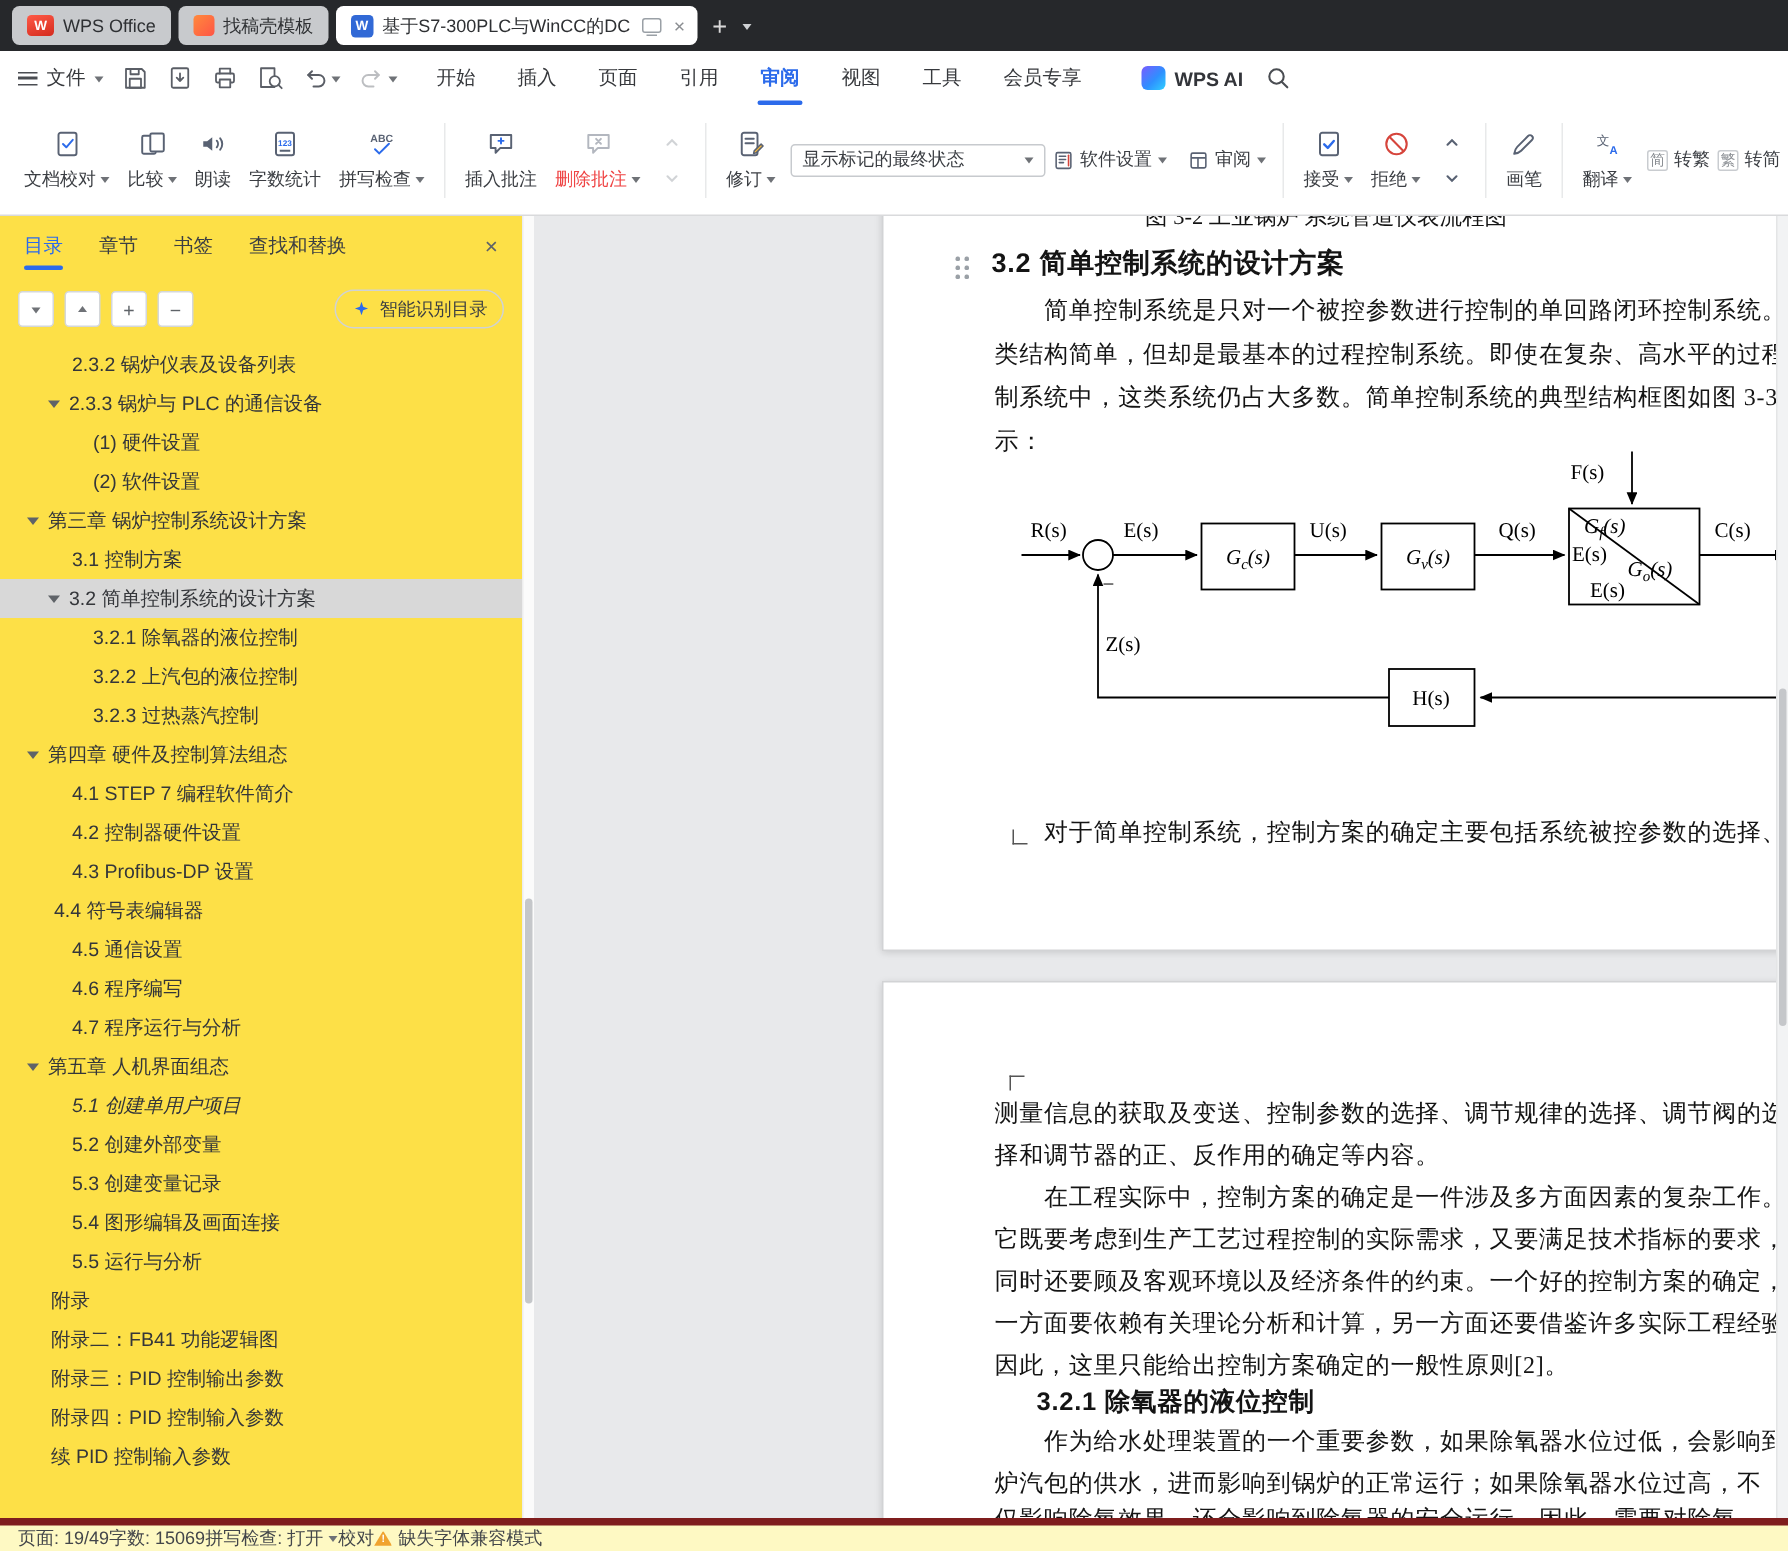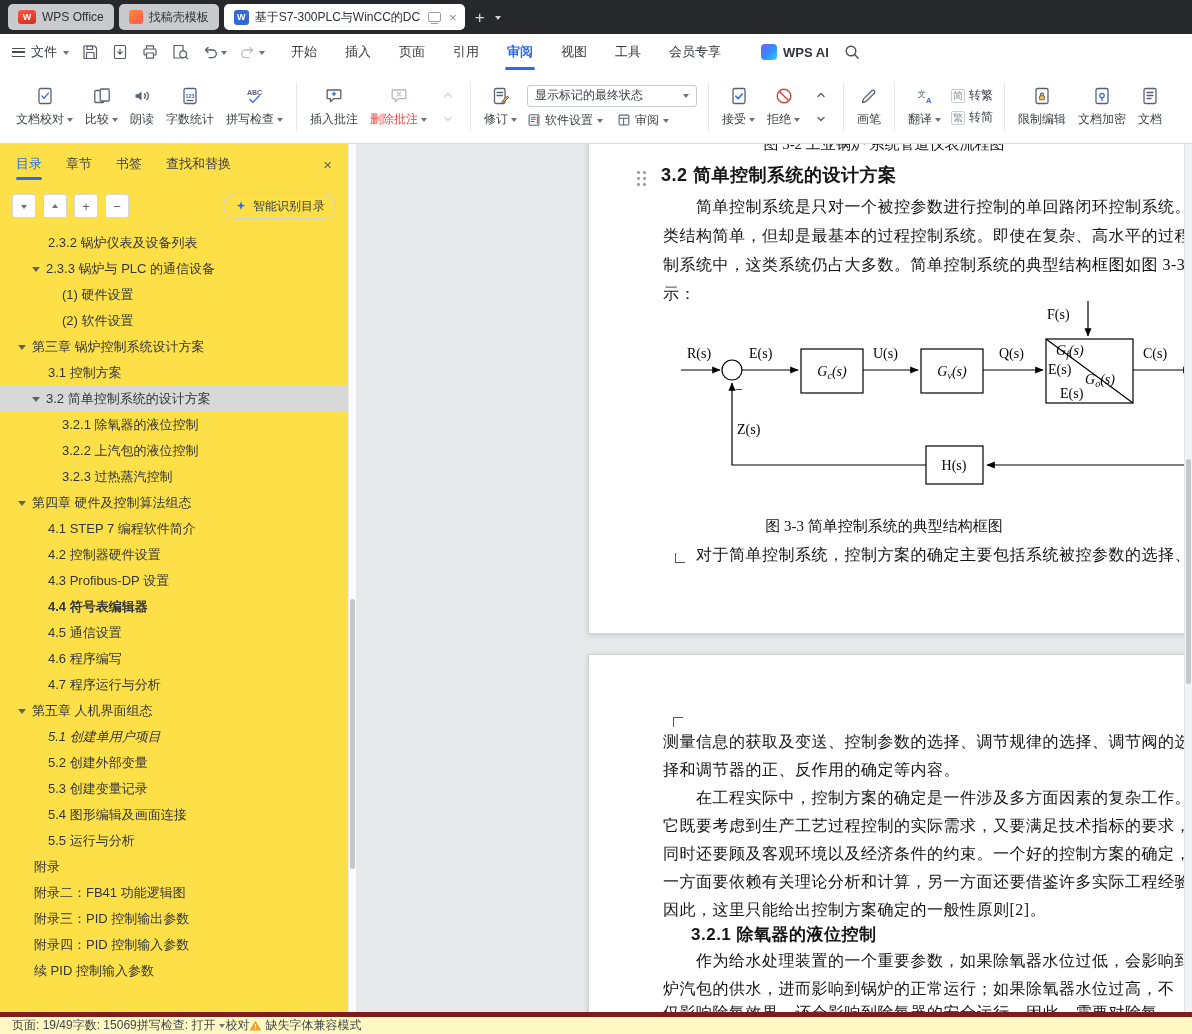--- a/index.html
+++ b/index.html
@@ -38,21 +38,21 @@
 .mb-search{margin-left:14px;display:flex;align-items:center}
 
 
 .ribbon{flex:0 0 74px;border-bottom:1px solid #d9dadc;display:flex;align-items:center;padding:0 10px;background:#fff;white-space:nowrap;overflow:hidden}
 .vsep{width:1px;height:50px;background:#e8e9ea;margin:0 7px;flex:0 0 1px}
 .bigbtn{display:inline-flex;flex-direction:column;align-items:center;justify-content:center;gap:4px;padding:4px 6px;border-rad  ius:4px;font-size:12px;color:#3b3e43}
 .bigbtn .lbl{display:flex;align-items:center;gap:3px}
 .icn{height:22px;display:flex;align-items:center}
 .dis{color:#ef4444}
 .dis svg{opacity:.45}
-.mkcol{display:inline-flex;flex-direction:column;gap:5px;vertical-align:middle;margin:0 4px;justify-content:center}
+.mkcol{display:inline-flex;flex-direction:row;gap:5px;vertical-align:middle;margin:0 4px;justify-content:center}
 .mksel{width:170px;height:22px;border:1px solid #c7cace;border-radius:3px;display:flex;align-items:center;justify-content:space-between;padding:0 7px;font-size:12px;color:#3b3e43;background:#fff}
 .mkrow{display:flex;gap:14px}
 .smallbtn{display:inline-flex;align-items:center;gap:4px;font-size:12px;color:#3b3e43}
 .navcol{display:inline-flex;flex-direction:column;gap:6px;margin:0 3px}
 .navbtn{width:24px;height:18px;border-radius:3px;display:flex;align-items:center;justify-content:center}
 .cchar{font-size:10px;color:#8a8e93;border:1px solid #c9ccd0;border-radius:2px;width:14px;height:14px;display:inline-flex;align-items:center;justify-content:center}
 
 
 .content{flex:1;display:flex;min-height:0}
 .sidebar{flex:0 0 348px;display:flex;flex-direction:column;font-size:13px;background:#fde047}
@@ -517,21 +517,21 @@
           </div>
           <div class="toc-item" style="padding-left: 48px;">
             <span>4.1 STEP 7 编程软件简介</span>
           </div>
           <div class="toc-item" style="padding-left: 48px;">
             <span>4.2 控制器硬件设置</span>
           </div>
           <div class="toc-item" style="padding-left: 48px;">
             <span>4.3 Profibus-DP 设置</span>
           </div>
-          <div class="toc-item" style="padding-left: 48px; font-weight: bold;">
+          <div class="toc-item" style="padding-left: 36px;">
             <span>4.4 符号表编辑器</span>
           </div>
           <div class="toc-item" style="padding-left: 48px;">
             <span>4.5 通信设置</span>
           </div>
           <div class="toc-item" style="padding-left: 48px;">
             <span>4.6 程序编写</span>
           </div>
           <div class="toc-item" style="padding-left: 48px;">
             <span>4.7 程序运行与分析</span>
@@ -622,21 +622,20 @@
             <text x="153" y="85" text-anchor="middle" font-style="italic"><tspan>G</tspan><tspan dy="3" font-size="10">c</tspan><tspan dy="-3">(s)</tspan></text>
             <text x="273" y="85" text-anchor="middle" font-style="italic"><tspan>G</tspan><tspan dy="3" font-size="10">v</tspan><tspan dy="-3">(s)</tspan></text>
             <text x="377" y="64" font-style="italic"><tspan>G</tspan><tspan dy="3" font-size="10">f</tspan><tspan dy="-3">(s)</tspan></text>
             <text x="406" y="93" font-style="italic"><tspan>G</tspan><tspan dy="3" font-size="10">o</tspan><tspan dy="-3">(s)</tspan></text>
             <text x="369" y="83">E(s)</text>
             <text x="381" y="107">E(s)</text>
             <text x="275" y="179" text-anchor="middle">H(s)</text>
           </g>
         </svg>
 
-        <div class="dcap" style="top:396px">图 3-3 简单控制系统的典型结构框图</div>
         <div class="dl" style="top:424px">　　对于简单控制系统，控制方案的确定主要包括系统被控参数的选择、</div>
         <div class="corner-bl" style="left:86px;top:432px"></div>
       </div>
 
       <div class="pg pg2">
         <div class="corner-tl" style="left:84px;top:62px"></div>
         <div class="dl" style="top:77px">测量信息的获取及变送、控制参数的选择、调节规律的选择、调节阀的选</div>
         <div class="dl" style="top:105px">择和调节器的正、反作用的确定等内容。</div>
         <div class="dl" style="top:133px">　　在工程实际中，控制方案的确定是一件涉及多方面因素的复杂工作。</div>
         <div class="dl" style="top:161px">它既要考虑到生产工艺过程控制的实际需求，又要满足技术指标的要求，</div>

